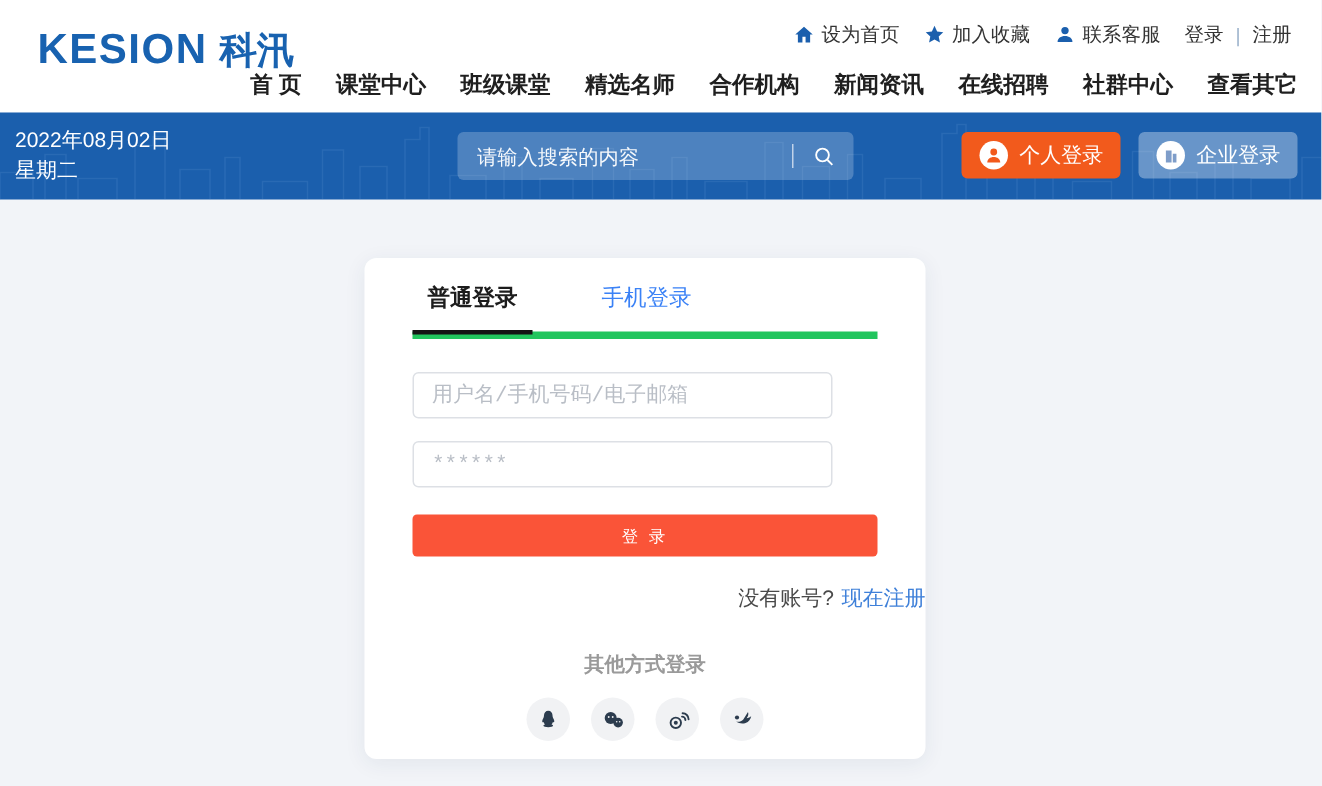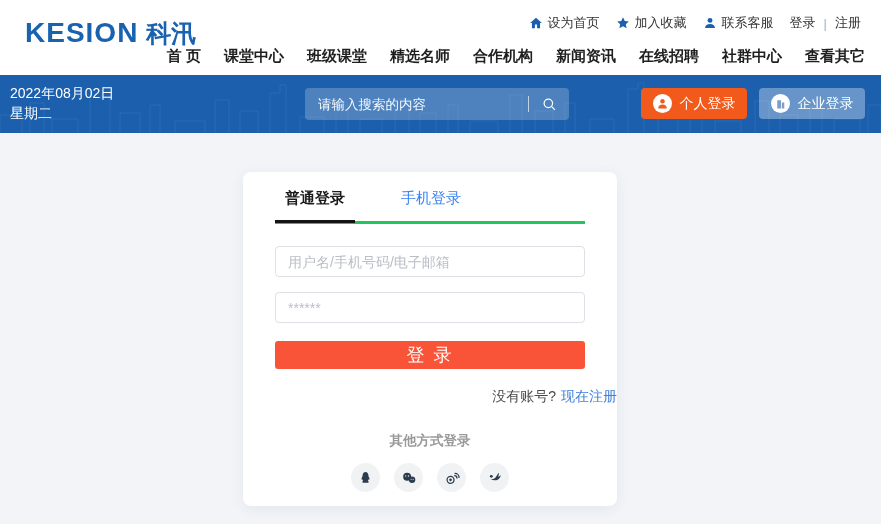--- a/index.html
+++ b/index.html
@@ -30,29 +30,29 @@
   .search input::placeholder { color:rgba(255,255,255,.95); }
   .search .sep { width:1px; height:16px; background:rgba(255,255,255,.65); }
   .search .mag { width:40px; height:100%; display:flex; align-items:center; justify-content:center; cursor:pointer; }
   .tb-btn { position:absolute; top:13px; height:31px; border-radius:4px; display:flex; align-items:center; justify-content:center; gap:8px; color:#fff; font-size:14px; cursor:pointer; z-index:2; border:none; font-family:"Liberation Sans",sans-serif; }
   .tb-btn .ico { width:19px; height:19px; border-radius:50%; background:#fff; display:flex; align-items:center; justify-content:center; }
   .btn-personal { left:641px; width:106px; background:#f25a1c; }
   .btn-enterprise { left:759px; width:106px; background:rgba(255,255,255,.34); }
 
   
   .card { position:absolute; left:243px; top:172px; width:374px; height:334px; background:#fff; border-radius:8px; box-shadow:0 3px 14px rgba(30,50,90,.07); }
-  .tabs { display:flex; gap:36px; margin:0 32px; padding-top:17px; border-bottom:3px solid #22c55e; }
+  .tabs { display:flex; gap:36px; margin:0 32px; padding-top:17px; border-bottom:5px solid #22c55e; }
   .tab { position:relative; font-size:15px; color:#3b82f6; padding:0 10px 13px; cursor:pointer; }
   .tab.active { color:#1c1c1c; font-weight:bold; }
   .tab.active::after { content:""; position:absolute; left:0; right:0; bottom:-2px; height:3px; background:#141414; }
-  .field { display:block; width:310px; height:31px; margin:0 32px; border:1px solid #dde0e5; border-radius:4px; padding:0 12px; font-size:14px; color:#333; outline:none; font-family:Liberation Sans, sans-serif; }
+  .field { display:block; width:280px; height:31px; margin:0 32px; border:1px solid #dde0e5; border-radius:4px; padding:0 12px; font-size:14px; color:#333; outline:none; font-family:Liberation Mono, monospace; }
   .field::placeholder { color:#b9bec6; }
   .f1 { margin-top:22px; }
   .f2 { margin-top:15px; }
-  .login-btn { display:block; width:310px; height:28px; margin:18px 32px 0; background:#fa5438; color:#fff; border:none; border-radius:3px; font-size:18px; letter-spacing:2px; cursor:pointer; font-family:"Liberation Sans",sans-serif; }
+  .login-btn { display:block; width:310px; height:28px; margin:18px 32px 0; background:#fa5438; color:#fff; border:none; border-radius:3px; font-size:11px; letter-spacing:2px; cursor:pointer; font-family:"Liberation Sans",sans-serif; }
   .reg-row { margin-top:19px; text-align:right; font-size:14px; color:#4a4a4a; }
   .reg-row a { color:#3f80d9; text-decoration:none; margin-left:5px; cursor:pointer; }
   .other { margin-top:26px; text-align:center; font-size:13.5px; color:#9a9a9a;font-weight:bold; }
   .socials { margin-top:13px; display:flex; justify-content:center; gap:14px; }
   .soc { width:29px; height:29px; border-radius:50%; background:#f1f2f4; display:flex; align-items:center; justify-content:center; cursor:pointer; }
 </style>
 </head>
 <body>
 
 <div class="page">

